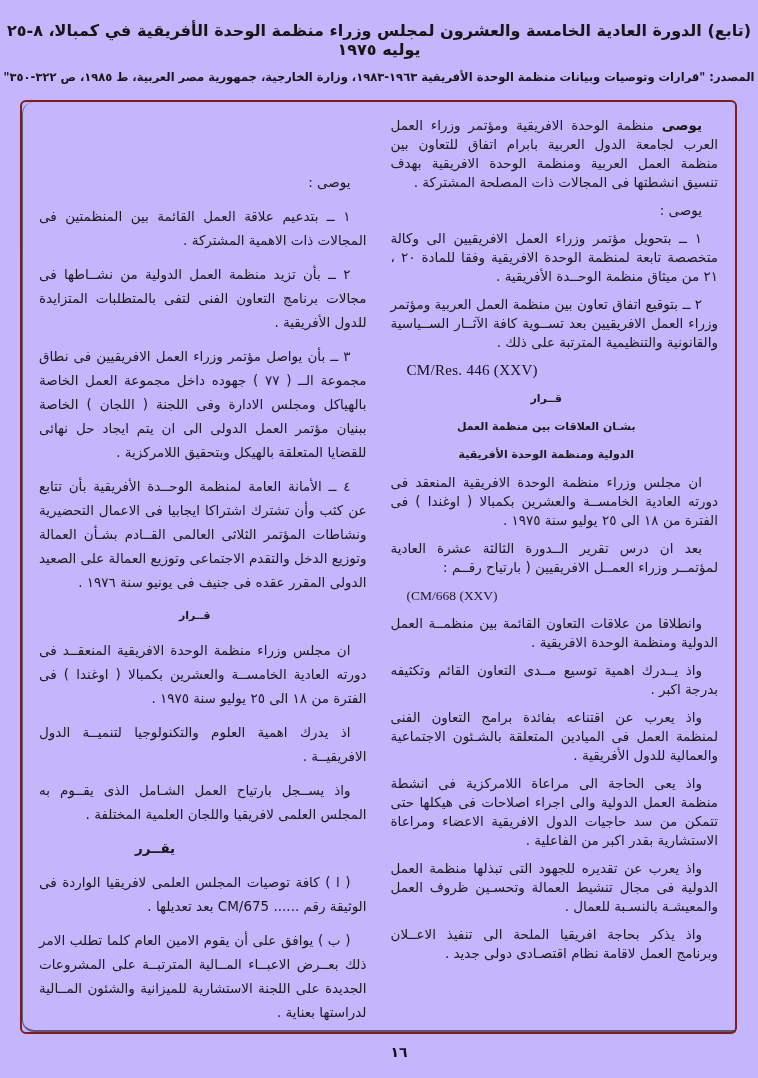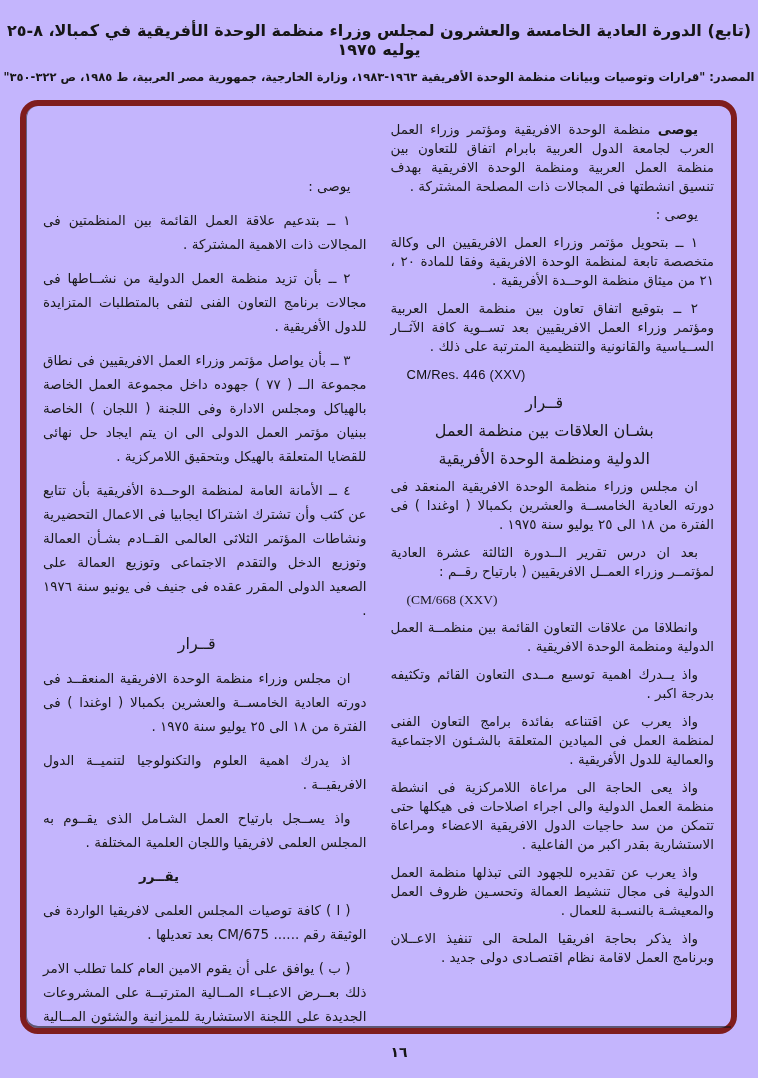--- a/index.html
+++ b/index.html
@@ -4,39 +4,39 @@
 <style>
   html,body{margin:0;padding:0;background:#ffffff;}
   .page{position:relative;width:758px;height:1078px;background:#c4b5fd;
         font-family:"DejaVu Sans",sans-serif;color:#161616;overflow:hidden;}
   
   .header{direction:rtl;text-align:center;padding-top:21px;}
   .h1{font-size:16px;font-weight:bold;letter-spacing:-0.2px;}
   .h2{font-size:11.5px;font-weight:bold;margin-top:11px;}
   
   .frame{position:absolute;left:20px;top:100px;width:717px;height:934px;
-         box-sizing:border-box;border:6px solid #7f1d1d;border-radius:18px;}
+         box-sizing:border-box;border:2px solid #7f1d1d;border-radius:6px;}
   .frame::after{content:"";position:absolute;inset:0;pointer-events:none;
          border-left:1px solid rgba(25,25,25,.55);
          border-bottom:2px solid rgba(25,25,25,.6);
          border-bottom-left-radius:12px;border-top-left-radius:12px;}
   .cols{display:flex;direction:rtl;gap:24px;height:100%;box-sizing:border-box;
         padding:14px 17px 8px;overflow:hidden;}
   .col{flex:1 1 0;direction:rtl;text-align:justify;color:#1a1a1a;}
   .col-right{font-size:13.5px;line-height:19px;}
   .col-left{font-size:13.5px;line-height:24px;padding-top:54px;}
   
   .col p{margin:0 0 9px;text-indent:16px;}
   .col-left p{margin:0 0 10px;}
   .lead{font-weight:bold;}
   .docref{direction:ltr;text-align:left;text-indent:0;
-          font-family:Liberation Sans, sans-serif;font-size:13px;color:#101010;
+          font-family:Liberation Serif, serif;font-size:15px;color:#101010;
           letter-spacing:.3px;margin:15px 0 9px;}
   .col-left .docref{margin-top:20px;}
-  .hc{text-align:center;font-weight:normal;text-indent:0;font-size:16px;
+  .hc{text-align:center;font-weight:bold;text-indent:0;font-size:11px;
       margin:5px 0 9px;}
   .latin{direction:ltr;text-align:left;text-indent:0;
          font-family:Liberation Serif, serif;font-size:13.5px;margin:0 0 9px;}
   .decide{text-align:left;text-indent:0;padding-left:96px;margin:4px 0 10px;font-weight:bold;}
   
   .pagenum{position:absolute;top:1044px;left:0;width:100%;text-align:center;
            font-size:14px;font-weight:bold;padding-left:20px;}
 </style>
 </head>
 <body>

